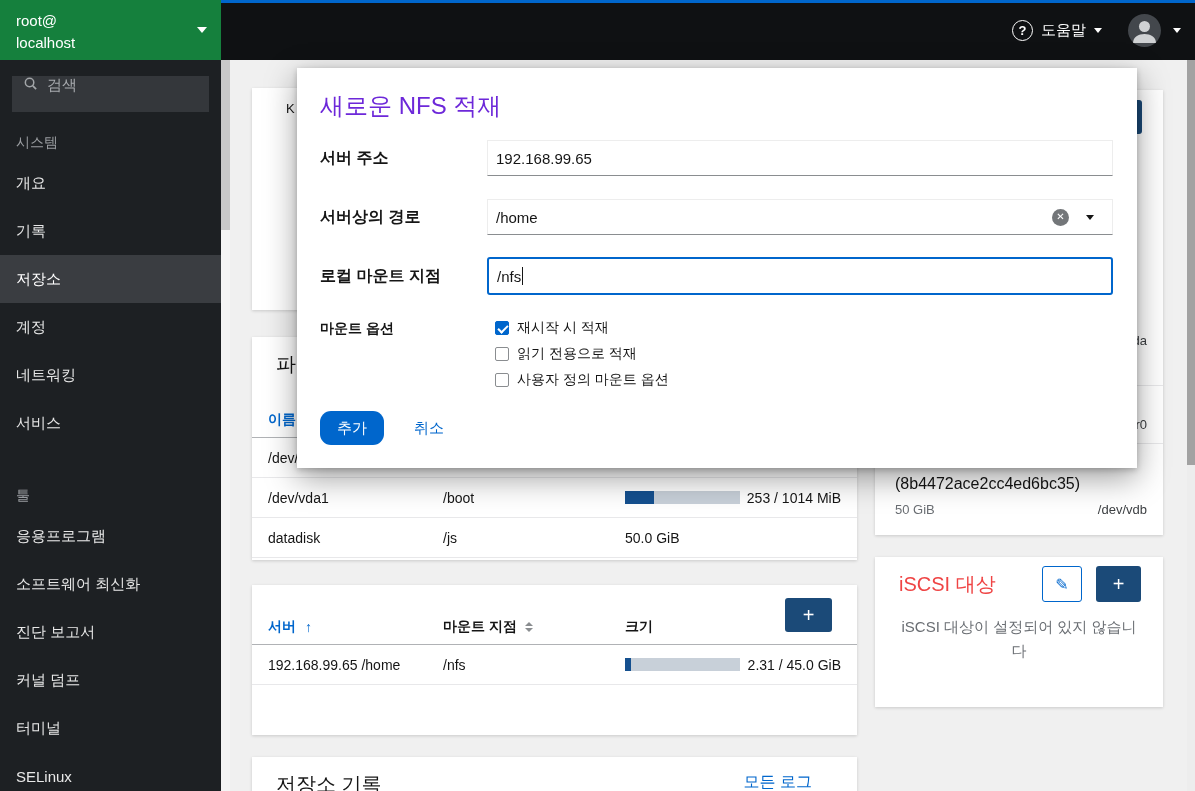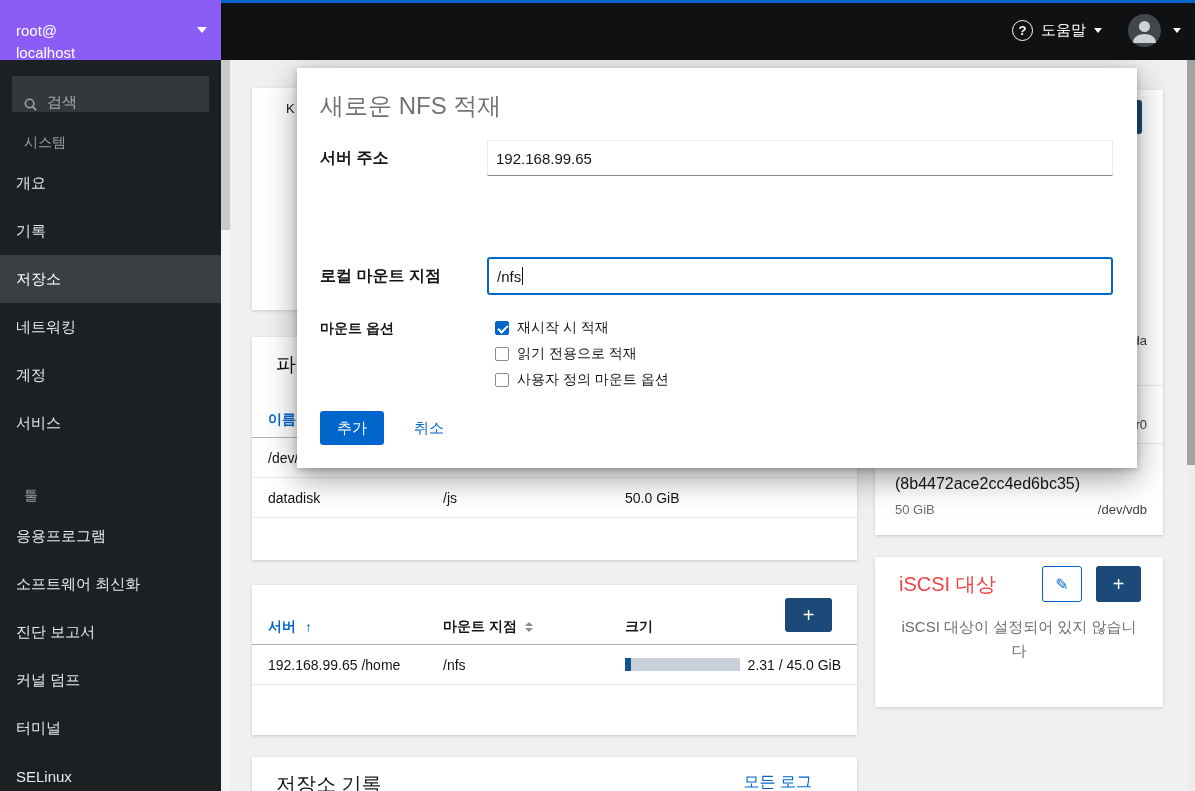--- a/index.html
+++ b/index.html
@@ -1,39 +1,39 @@
 <!DOCTYPE html>
 <html><head>
 <meta charset="utf-8">
 <style>
   * { margin:0; padding:0; box-sizing:border-box; }
   html,body { width:1195px; height:791px; }
   body { font-family:"Liberation Sans", sans-serif; background:#f0f0f0; overflow:hidden; }
   .app { position:relative; width:1195px; height:791px; overflow:hidden; background:#f0f0f0; }
 
   
-  .brand { position:absolute; left:0; top:0; width:221px; height:60px; background:#8b5cf6; color:#fff; padding:20px 16px; cursor:pointer; }
+  .brand { position:absolute; left:0; top:0; width:221px; height:60px; background:#15803d; color:#fff; padding:10px 16px; cursor:pointer; }
   .brand-line { font-size:15px; line-height:22px; }
   .brand .caret { position:absolute; right:14px; top:27px; }
   .masthead { position:absolute; left:221px; top:0; width:974px; height:60px; background:#0f1113; display:flex; align-items:center; justify-content:flex-end; padding-right:14px; color:#fff; }
   .accent { position:absolute; left:0; top:0; width:100%; height:3px; background:#0066cc; }
   .help-group { display:flex; align-items:center; gap:8px; margin-right:26px; cursor:pointer; }
   .qicon { width:21px; height:21px; border:1.5px solid #fff; border-radius:50%; display:flex; align-items:center; justify-content:center; font-size:13px; font-weight:bold; color:#fff; }
   .help-label { font-size:15px; color:#fff; }
   .user-group { display:flex; align-items:center; gap:12px; cursor:pointer; }
   .avatar { width:33px; height:33px; border-radius:50%; background:#43474c; display:flex; align-items:center; justify-content:center; overflow:hidden; }
   .caret { width:0; height:0; border-left:5px solid transparent; border-right:5px solid transparent; border-top:6px solid #fff; }
   .caret.small { border-left-width:4px; border-right-width:4px; border-top-width:5px; }
   .caret.dark { border-top-color:#151515; }
 
   
   .sidebar { position:absolute; left:0; top:60px; width:221px; height:731px; background:#1d2023; color:#e8e8e8; }
-  .search { margin:16px 12px 2px; height:36px; background:#34373b; display:flex; align-items:flex-end; gap:9px; padding:0 11px; cursor:text; }
+  .search { margin:16px 12px 2px; height:36px; background:#34373b; display:flex; align-items:flex-start; gap:9px; padding:0 11px; cursor:text; }
   .search-ph { color:#a8abaf; font-size:15px; }
-  .section-label { padding:20px 16px 7px; font-size:14px; color:#9a9da1;margin-left:8px; }
+  .section-label { padding:20px 16px 7px; font-size:14px; color:#9a9da1; }
   .section-label.second { margin-top:20px; }
   .nav-item { height:48px; display:flex; align-items:center; padding:0 16px; font-size:15px; color:#e8e8e8; cursor:pointer; }
   .nav-item.active { background:#3a3d41; color:#fff; }
   .sb-scroll { position:absolute; left:221px; top:60px; width:9px; height:731px; background:#f5f5f5; }
   .sb-thumb { width:100%; height:170px; background:#c9c9c9; }
   .win-scroll { position:absolute; left:1187px; top:60px; width:8px; height:731px; background:#ededed; }
   .win-thumb { width:100%; height:405px; background:#a2a2a2; }
 
   
   .card { position:absolute; background:#fff; box-shadow:0 1px 3px rgba(3,3,3,.16); }
@@ -74,39 +74,39 @@
   .drive-dev { position:absolute; right:16px; top:412px; font-size:13px; color:#3c3f42; }
 
   .card-iscsi { left:875px; top:557px; width:288px; height:150px; }
   .iscsi-title { position:absolute; left:24px; top:14px; font-size:20px; color:#ef4444; }
   .edit-btn { position:absolute; left:167px; top:9px; width:40px; height:36px; background:#fff; border:1px solid #0066cc; border-radius:3px; color:#0066cc; font-size:16px; display:flex; align-items:center; justify-content:center; cursor:pointer; }
   .add-iscsi { position:absolute; left:221px; top:9px; width:45px; height:36px; }
   .iscsi-empty { position:absolute; left:22px; width:244px; top:58px; text-align:center; font-size:15px; color:#6a6e73; line-height:24px; }
 
   
   .modal { position:absolute; left:297px; top:68px; width:840px; height:400px; background:#fff; z-index:20; box-shadow:0 10px 30px rgba(0,0,0,.38), 0 2px 6px rgba(0,0,0,.22); }
-  .m-title { position:absolute; left:23px; top:22px; font-size:24px; color:#737373; }
+  .m-title { position:absolute; left:23px; top:22px; font-size:24px; color:#6d28d9; }
   .m-row { position:absolute; left:23px; width:793px; display:flex; }
   .r1 { top:72px; } .r2 { top:131px; } .r3 { top:189px; }
   .m-label { width:167px; font-size:16px; font-weight:700; color:#151515; display:flex; align-items:center; }
   .m-field { flex:1; }
   .pf-input { width:100%; height:36px; border:1px solid #ededed; border-bottom-color:#8a8d90; background:#fff; padding:0 8px; font-size:15px; font-family:inherit; color:#151515; }
   .typeahead { width:100%; height:36px; border:1px solid #ededed; border-bottom-color:#8a8d90; display:flex; align-items:center; padding:0 18px 0 8px; font-size:15px; color:#151515; cursor:text; }
   .typeahead .icons { margin-left:auto; display:flex; align-items:center; gap:17px; }
   .clear-btn { width:17px; height:17px; border-radius:50%; background:#737679; color:#fff; font-size:10px; display:flex; align-items:center; justify-content:center; cursor:pointer; line-height:1; }
   .focused-input { width:100%; height:38px; border:2px solid #0066cc; border-radius:3px; display:flex; align-items:center; padding:0 8px; font-size:15px; color:#151515; cursor:text; }
   .text-cursor { width:1px; height:18px; background:#151515; margin-left:1px; }
   .r4-label { position:absolute; left:23px; top:252px; width:167px; font-size:14px; font-weight:700; color:#151515; }
   .opts { position:absolute; left:198px; top:250px; display:flex; flex-direction:column; gap:6px; }
   .opt { display:flex; align-items:center; gap:8px; height:20px; font-size:14px; color:#151515; }
   .cb { width:14px; height:14px; border:1px solid #8a8d90; border-radius:2px; background:#fff; position:relative; cursor:pointer; flex:0 0 14px; }
   .cb.checked { background:#0066cc; border-color:#0066cc; }
   .cb.checked::after { content:""; position:absolute; left:4px; top:1px; width:4px; height:8px; border:solid #fff; border-width:0 2px 2px 0; transform:rotate(45deg); }
   .m-footer { position:absolute; left:23px; top:343px; display:flex; align-items:center; }
-  .btn-primary { background:#0066cc; color:#fff; border:none; border-radius:3px; height:34px; padding:0 17px; font-size:15px; font-family:inherit; cursor:pointer; }
+  .btn-primary { background:#0066cc; color:#fff; border:none; border-radius:11px; height:34px; padding:0 17px; font-size:15px; font-family:inherit; cursor:pointer; }
   .btn-link { background:none; border:none; color:#0066cc; font-size:15px; margin-left:30px; font-family:inherit; cursor:pointer; }
 </style>
 </head>
 <body>
 
 <div class="app">
 
   <div class="brand">
     <div class="brand-line">root@</div>
     <div class="brand-line">localhost</div>
@@ -145,24 +145,24 @@
     <div class="nav-item">
         <span>개요</span>
       </div>
     <div class="nav-item">
         <span>기록</span>
       </div>
     <div class="nav-item active">
         <span>저장소</span>
       </div>
     <div class="nav-item">
+        <span>계정</span>
+      </div>
+    <div class="nav-item">
         <span>네트워킹</span>
-      </div>
-    <div class="nav-item">
-        <span>계정</span>
       </div>
     <div class="nav-item">
         <span>서비스</span>
       </div>
     <div class="section-label second">툴</div>
     <div class="nav-item">
         <span>응용프로그램</span>
       </div>
     <div class="nav-item">
         <span>소프트웨어 최신화</span>
@@ -203,20 +203,30 @@
             <span>마운트 지점</span>
           </div>
         <div class="th">
             <span>크기</span>
           </div>
       </div>
       <div class="tr">
         <div class="td">/dev/</div>
         <div class="td"></div>
         <div class="td"></div>
+      </div>
+      <div class="tr">
+        <div class="td">/dev/vda1</div>
+        <div class="td">/boot</div>
+        <div class="td size">
+          <span class="bar">
+              <span class="fill" style="width: 25%;"></span>
+            </span>
+          <span class="sizetext">253 / 1014 MiB</span>
+        </div>
       </div>
       <div class="tr">
         <div class="td">datadisk</div>
         <div class="td">/js</div>
         <div class="td">50.0 GiB</div>
       </div>
     </div>
   </div>
 
   <div class="card card-nfs">
@@ -283,20 +293,34 @@
   </div>
 
   <div class="modal">
     <div class="m-title">새로운 NFS 적재</div>
 
     <div class="m-row r1">
       <label class="m-label">서버 주소</label>
       <div class="m-field"><input class="pf-input" value="192.168.99.65" style=""></div>
     </div>
 
+    <div class="m-row r2">
+      <label class="m-label">서버상의 경로</label>
+      <div class="m-field">
+        <div class="typeahead">
+          <span>/home</span>
+          <span class="icons">
+            <span class="clear-btn">
+                <span>✕</span>
+              </span>
+            <span class="caret small dark"></span>
+          </span>
+        </div>
+      </div>
+    </div>
 
     <div class="m-row r3">
       <label class="m-label">로컬 마운트 지점</label>
       <div class="m-field">
         <div class="focused-input">
           <span>/nfs</span>
           <span class="text-cursor"></span>
         </div>
       </div>
     </div>

